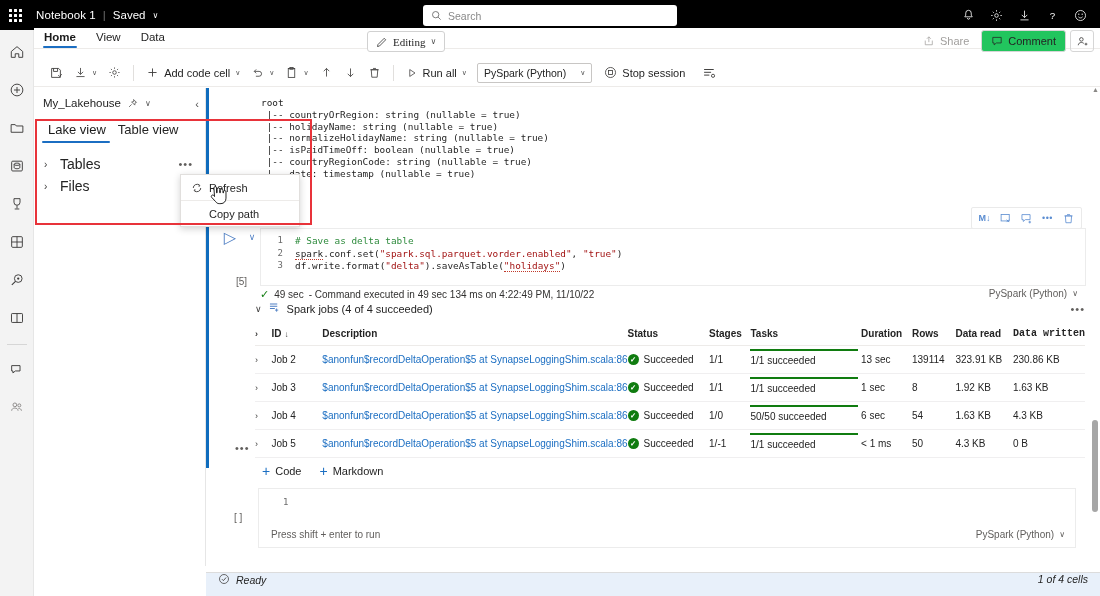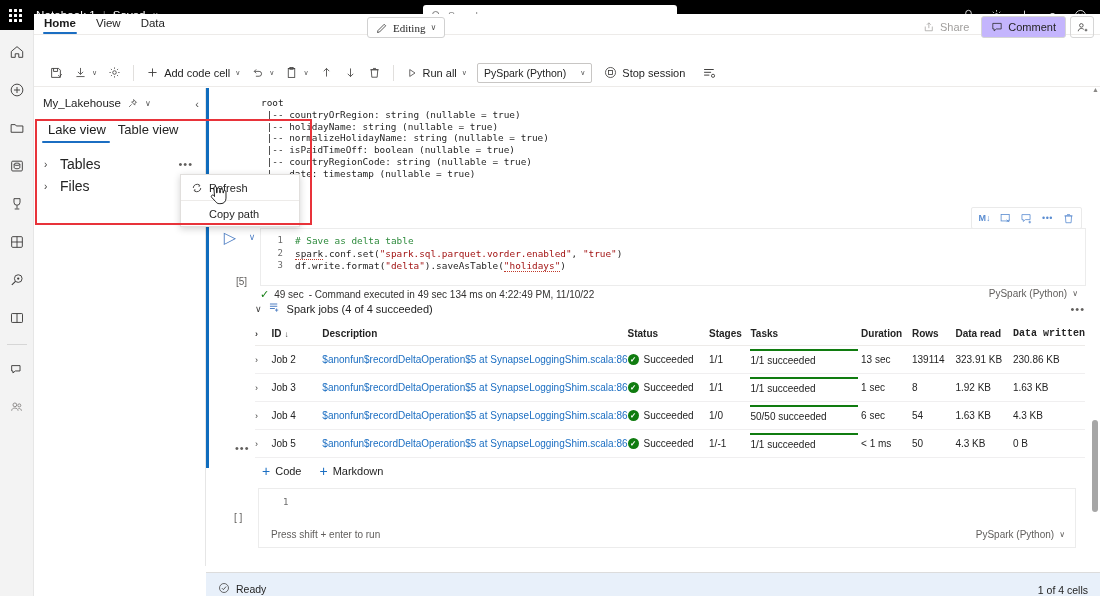--- a/index.html
+++ b/index.html
@@ -44,21 +44,21 @@
   }
   .rail .ritem {
     width: 28px; height: 28px; margin-bottom: 10px;
     display: flex; align-items: center; justify-content: center; cursor: pointer;
     color: #3b3a39;
   }
   .rail .rdivider { width: 20px; height: 1px; background: #d6d6d6; margin: 2px 0 10px 0; }
 
   
   .ribbon {
-    position: absolute; left: 34px; top: 14px; width: 1066px; height: 21px;
+    position: absolute; left: 34px; top: 28px; width: 1066px; height: 21px;
     background: #ffffff; border-bottom: 1px solid #edebe9;
     display: flex; align-items: flex-end;
   }
   .rtab {
     font-size: 11.5px; color: #242424; padding: 0 10px 5px 10px; cursor: pointer; position: relative;
   }
   .rtab.active { font-weight: bold; color: #1a1a1a; }
   .rtab.active::after {
     content: ""; position: absolute; left: 9px; right: 9px; bottom: 0px;
     height: 2px; background: #1b6ec2; border-radius: 1px;
@@ -71,21 +71,21 @@
   .editing-pill span { font-size: 11px; color: #242424; font-family: Liberation Serif, serif; }
   .editing-pill .ecaret { font-size: 8px; color: #555; }
   .ribbon-right { position: absolute; right: 6px; top: 2px; display: flex; align-items: center; gap: 4px; }
   .share-btn {
     display: flex; align-items: center; gap: 5px; padding: 3px 8px;
     font-size: 11px; color: #a19f9d; cursor: default;
   }
   .comment-btn {
     display: flex; align-items: center; gap: 5px; padding: 3px 9px; height: 22px;
     font-size: 11px; color: #242424; border: 1px solid #d6d6d6; border-radius: 3px;
-    background: #c4b5fd; cursor: pointer;
+    background: #22c55e; cursor: pointer;
   }
   .people-btn {
     width: 24px; height: 22px; display: flex; align-items: center; justify-content: center;
     border: 1px solid #d6d6d6; border-radius: 3px; cursor: pointer;
   }
 
   
   .toolbar {
     position: absolute; left: 34px; top: 59px; width: 1066px; height: 28px;
     background: #ffffff; border-bottom: 1px solid #edebe9;
@@ -274,21 +274,21 @@
 
   
   .vscroll { position: absolute; right: 1px; top: 90px; width: 8px; height: 474px; }
   .vscroll .thumb { position: absolute; left: 1px; top: 330px; width: 6px; height: 92px; background: #a6a6a6; border-radius: 3px; }
   .vs-up { position: absolute; left: 1px; top: -4px; color: #8a8886; font-size: 7px; }
 
   
   .statusbar {
     position: absolute; left: 206px; bottom: 0; width: 894px; height: 24px;
     background: #e8f0fa; border-top: 1px solid #dcdcdc;
-    display: flex; align-items: flex-end; padding: 0 12px;
+    display: flex; align-items: flex-start; padding: 0 12px; font-style: italic;
   }
   .statusbar .sleft { display: flex; align-items: center; gap: 6px; font-size: 10.5px; color: #242424; }
   .statusbar .sright { margin-left: auto; font-size: 10.5px; color: #242424; }
   .leftbottom {
     position: absolute; left: 34px; bottom: 0; width: 172px; height: 24px;
     background: #ffffff; border-top: 1px solid #ffffff;
   }
 </style>
 </head>
 <body>

